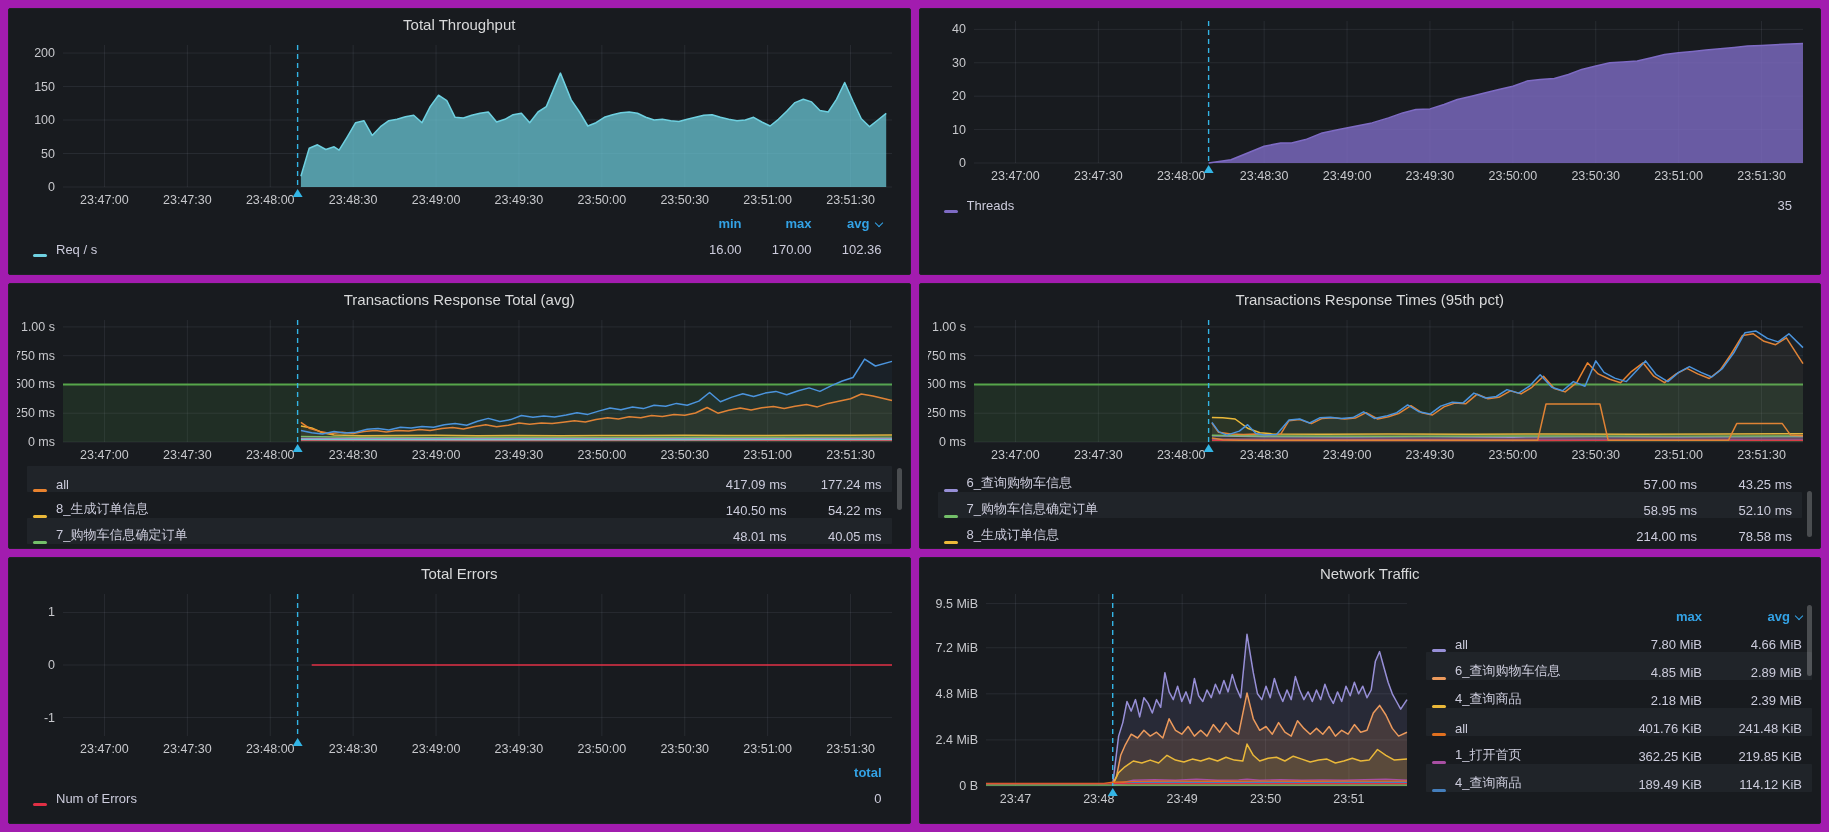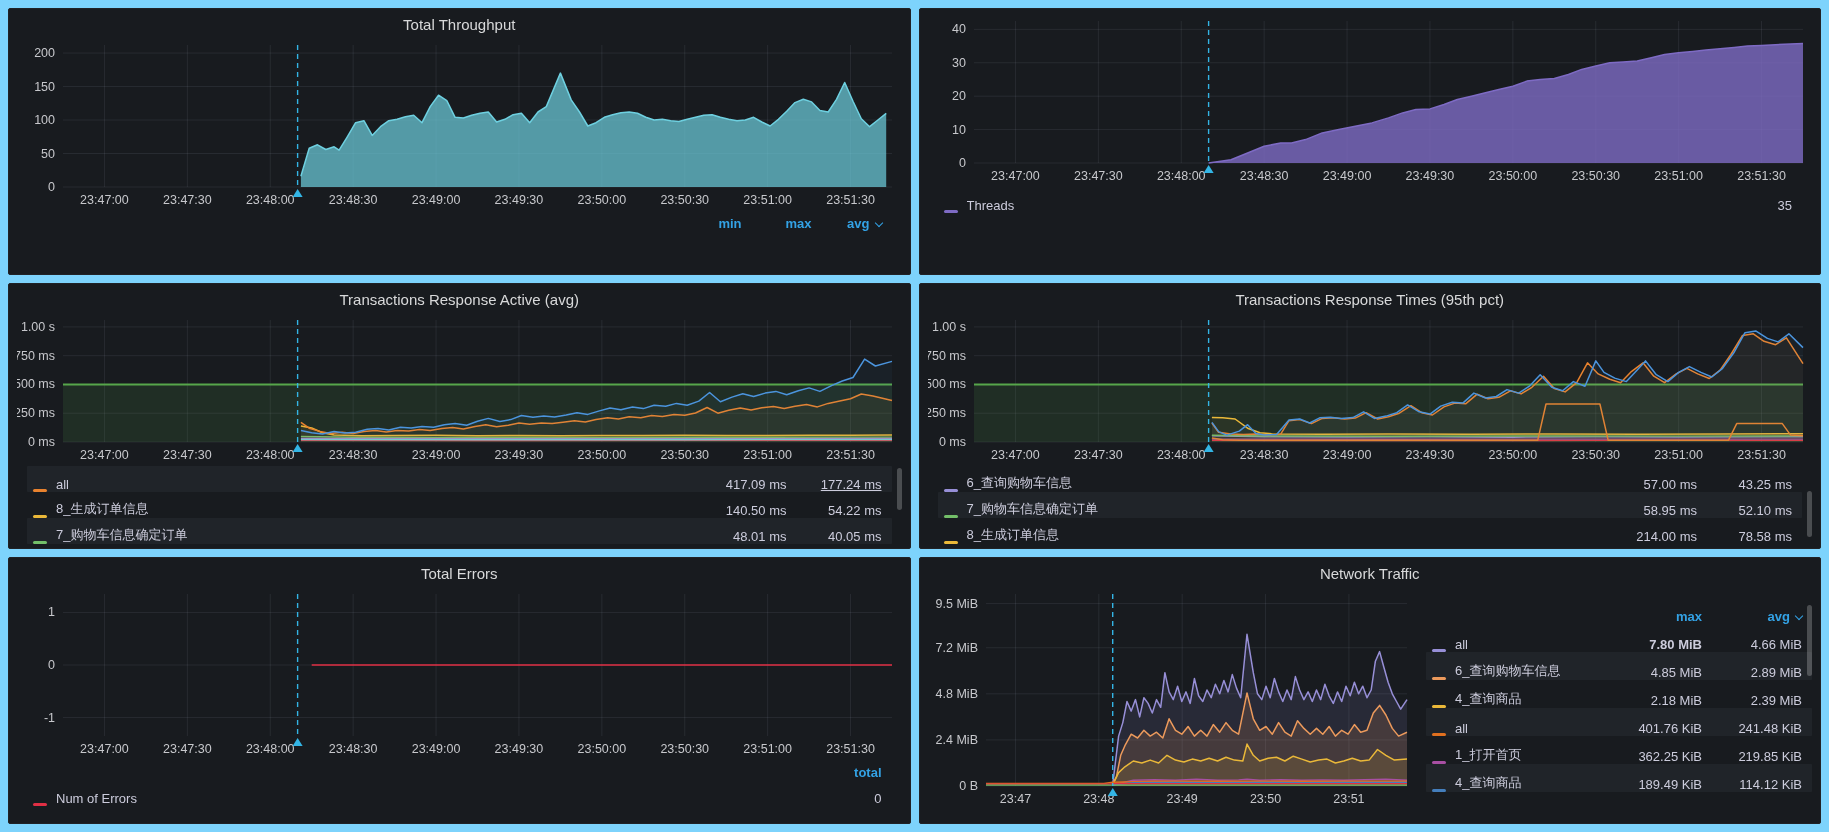--- a/index.html
+++ b/index.html
@@ -1,19 +1,19 @@
 <!DOCTYPE html>
 <html><head>
 <meta charset="utf-8">
 <style>
   html,body{margin:0;padding:0;background:#0b0c0e;}
   body{width:1829px;height:832px;font-family:"Liberation Sans","DejaVu Sans",sans-serif;}
   .dash{width:1829px;height:832px;box-sizing:border-box;display:grid;
     grid-template-columns:repeat(2,1fr);grid-template-rows:repeat(3,1fr);
-    gap:8px;padding:8px;background:#7dd3fc;}
+    gap:8px;padding:8px;background:#a21caf;}
   .panel{background:#181b1f;border:1px solid #202226;border-radius:2px;
     padding:4px 8px 6px;display:flex;flex-direction:column;overflow:hidden;box-sizing:border-box;}
   .panel-header{height:24px;text-align:center;flex:none;}
   .panel-title{display:inline-block;margin:0;font-size:15px;font-weight:500;color:#d8d9da;line-height:24px;}
   .panel-body{flex:1 1 auto;min-height:0;display:flex;}
   .panel-body.col{flex-direction:column;}
   .panel-body.row{flex-direction:row;}
   .chart-wrap{flex:none;}
   .panel-body.row .chart-wrap{flex:1 1 auto;min-width:0;}
   svg{display:block;font-family:"Liberation Sans","DejaVu Sans",sans-serif;}
@@ -84,20 +84,28 @@
             </g>
           </svg>
         </div>
         <div class="legend bottom">
           <div class="lrow lhead">
             <span class="flex"></span>
             <span class="lcell hcell" style="width: 70px;">min</span>
             <span class="lcell hcell" style="width: 70px;">max</span>
             <span class="lcell hcell" style="width: 70px;">avg<i class="chev"></i></span>
           </div>
+          <div class="lrow">
+            <span class="swatch" style="background: rgb(110, 208, 224);"></span>
+            <span class="llabel">Req / s</span>
+            <span class="flex"></span>
+            <span class="lcell" style="width: 70px;">16.00</span>
+            <span class="lcell" style="width: 70px;">170.00</span>
+            <span class="lcell" style="width: 70px;">102.36</span>
+          </div>
         </div>
       </div>
     </section>
     <section class="panel">
       <div class="panel-body col">
         <div class="chart-wrap">
           <svg width="885" height="172" viewBox="0 0 885 172">
             <g>
               <line x1="87.45" x2="87.45" y1="8" y2="150" class="gline"></line>
               <line x1="170.35" x2="170.35" y1="8" y2="150" class="gline"></line>
@@ -142,21 +150,21 @@
           <div class="lrow">
             <span class="swatch" style="background: rgb(126, 107, 196);"></span>
             <span class="llabel">Threads</span>
             <span class="flex"></span>
             <span class="lcell" style="width: 70px;">35</span>
           </div>
         </div>
       </div>
     </section>
     <section class="panel">
-      <div class="panel-header"><h2 class="panel-title">Transactions Response Active (avg)</h2></div>
+      <div class="panel-header"><h2 class="panel-title">Transactions Response Total (avg)</h2></div>
       <div class="panel-body col">
         <div class="chart-wrap">
           <svg width="885" height="152" viewBox="0 0 885 152">
             <g>
               <line x1="87.45" x2="87.45" y1="8" y2="130" class="gline"></line>
               <line x1="170.35" x2="170.35" y1="8" y2="130" class="gline"></line>
               <line x1="253.25" x2="253.25" y1="8" y2="130" class="gline"></line>
               <line x1="336.15" x2="336.15" y1="8" y2="130" class="gline"></line>
               <line x1="419.05" x2="419.05" y1="8" y2="130" class="gline"></line>
               <line x1="501.95000000000005" x2="501.95000000000005" y1="8" y2="130" class="gline"></line>
@@ -202,21 +210,21 @@
               <polygon points="275.60699999999997,140 285.60699999999997,140 280.60699999999997,132" fill="#33b5e5"></polygon>
             </g>
           </svg>
         </div>
         <div class="legend bottom">
           <div class="lrow alt">
             <span class="swatch" style="background: rgb(232, 130, 46);"></span>
             <span class="llabel">all</span>
             <span class="flex"></span>
             <span class="lcell" style="width: 95px;">417.09 ms</span>
-            <span class="lcell" style="width: 95px; text-decoration: underline;">177.24 ms</span>
+            <span class="lcell" style="width: 95px;">177.24 ms</span>
           </div>
           <div class="lrow">
             <span class="swatch" style="background: rgb(234, 184, 57);"></span>
             <span class="llabel">8_生成订单信息</span>
             <span class="flex"></span>
             <span class="lcell" style="width: 95px;">140.50 ms</span>
             <span class="lcell" style="width: 95px;">54.22 ms</span>
           </div>
           <div class="lrow alt">
             <span class="swatch" style="background: rgb(115, 191, 105);"></span>
@@ -412,21 +420,21 @@
         <div class="legend right">
           <div class="lrow lhead">
             <span class="flex"></span>
             <span class="lcell hcell" style="width: 100px;">max</span>
             <span class="lcell hcell" style="width: 100px;">avg<i class="chev"></i></span>
           </div>
           <div class="lrow">
             <span class="swatch" style="background: rgb(151, 143, 215);"></span>
             <span class="llabel">all</span>
             <span class="flex"></span>
-            <span class="lcell" style="width: 100px; font-weight: bold;">7.80 MiB</span>
+            <span class="lcell" style="width: 100px;">7.80 MiB</span>
             <span class="lcell" style="width: 100px;">4.66 MiB</span>
           </div>
           <div class="lrow alt">
             <span class="swatch" style="background: rgb(236, 154, 92);"></span>
             <span class="llabel">6_查询购物车信息</span>
             <span class="flex"></span>
             <span class="lcell" style="width: 100px;">4.85 MiB</span>
             <span class="lcell" style="width: 100px;">2.89 MiB</span>
           </div>
           <div class="lrow">

